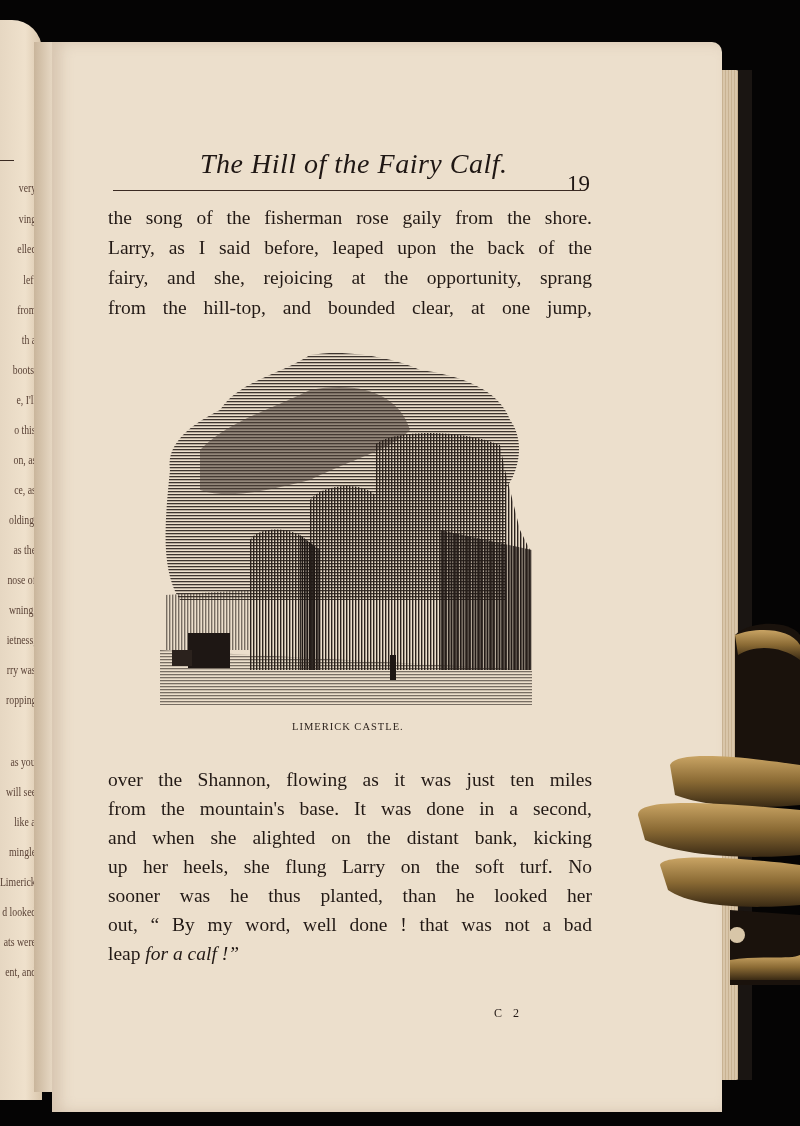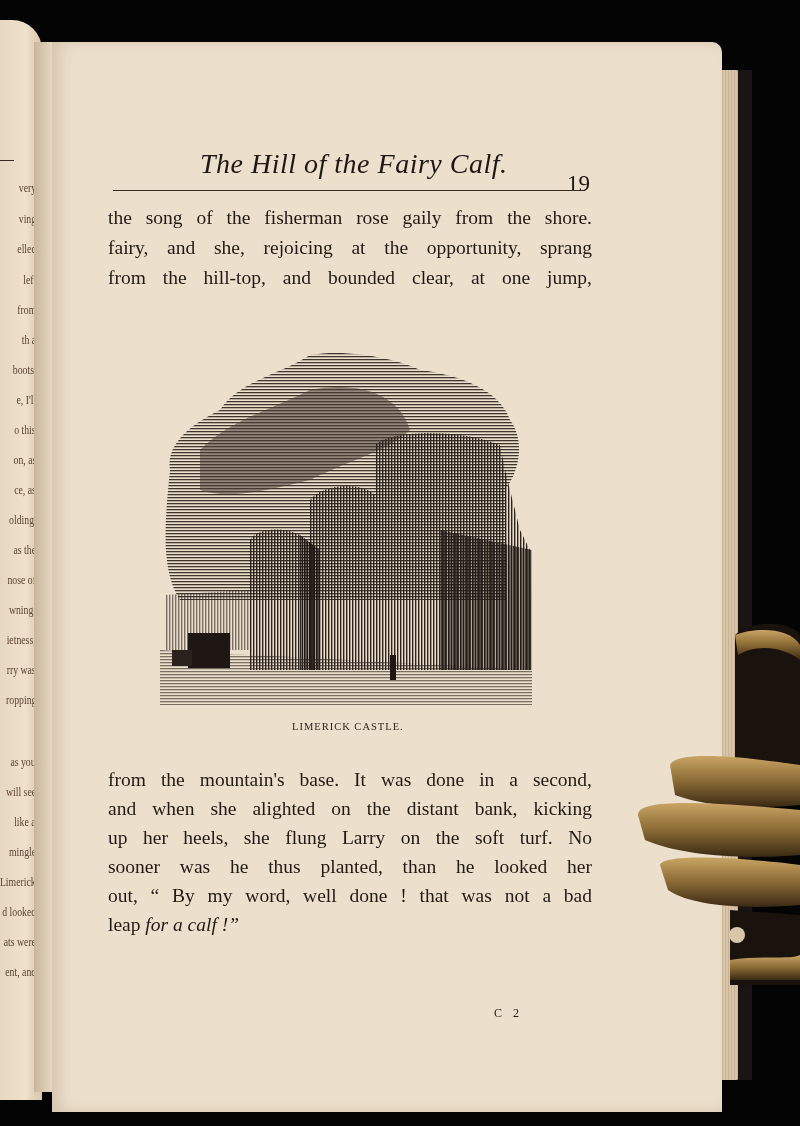--- a/index.html
+++ b/index.html
@@ -65,20 +65,21 @@
 <div class="cover"></div>
 
 <div class="right-page"></div>
 
 <div class="running-head">The Hill of the Fairy Calf.</div>
 <div class="page-number">19</div>
 <div class="head-rule"></div>
 
 <div class="body-text top-text">
   <span class="line">the song of the fisherman rose gaily from the shore.</span>
+  <span class="line">Larry, as I said before, leaped upon the back of the</span>
   <span class="line">fairy, and she, rejoicing at the opportunity, sprang</span>
   <span class="line">from the hill-top, and bounded clear, at one jump,</span>
 </div>
 
 <svg class="engraving" viewBox="0 0 382 355">
   <defs>
     <pattern id="hlines" width="6" height="3" patternUnits="userSpaceOnUse">
       <rect width="6" height="1.3" fill="#2b221d"></rect>
     </pattern>
     <pattern id="vlines" width="3" height="6" patternUnits="userSpaceOnUse">
@@ -104,20 +105,21 @@
 
   <rect x="28" y="283" width="42" height="35" fill="#1e1714"></rect>
   <rect x="12" y="300" width="20" height="16" fill="#2b221d"></rect>
 
   <rect x="230" y="305" width="6" height="25" fill="#1e1714"></rect>
 </svg>
 
 <div class="caption">LIMERICK CASTLE.</div>
 
 <div class="body-text bottom-text">
+  <span class="line">over the Shannon, flowing as it was just ten miles</span>
   <span class="line">from the mountain's base.   It was done in a second,</span>
   <span class="line">and when she alighted on the distant bank, kicking</span>
   <span class="line">up her heels, she flung Larry on the soft turf.  No</span>
   <span class="line">sooner was he thus planted, than he looked her</span>
   <span class="line">out, “ By my word, well done ! that was not a bad</span>
   <span class="line last"><span>leap </span><i>for a calf !”</i></span>
 </div>
 
 <div class="signature">C 2</div>
 

